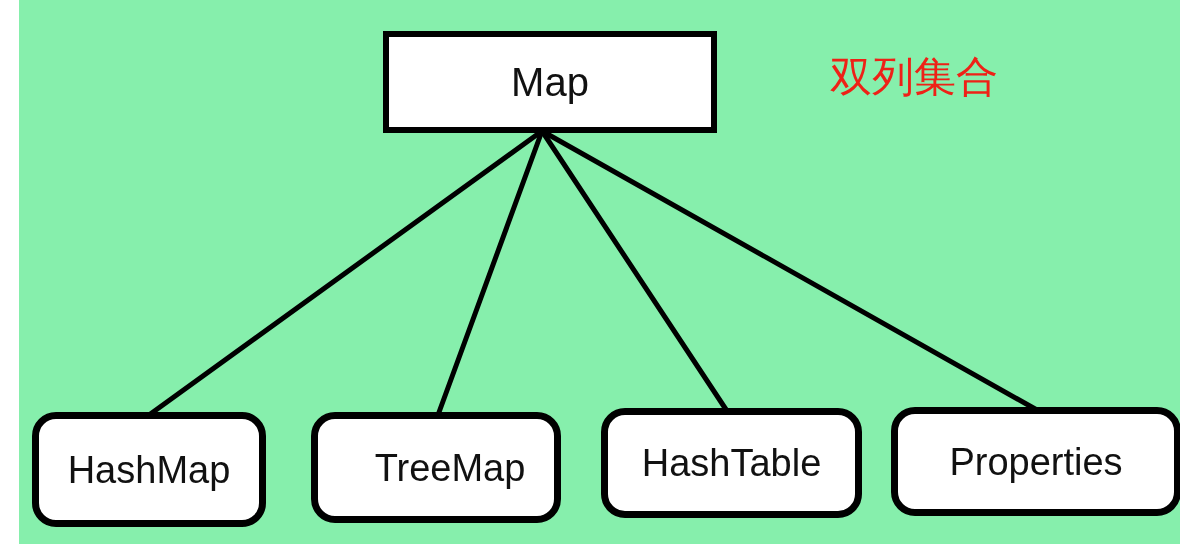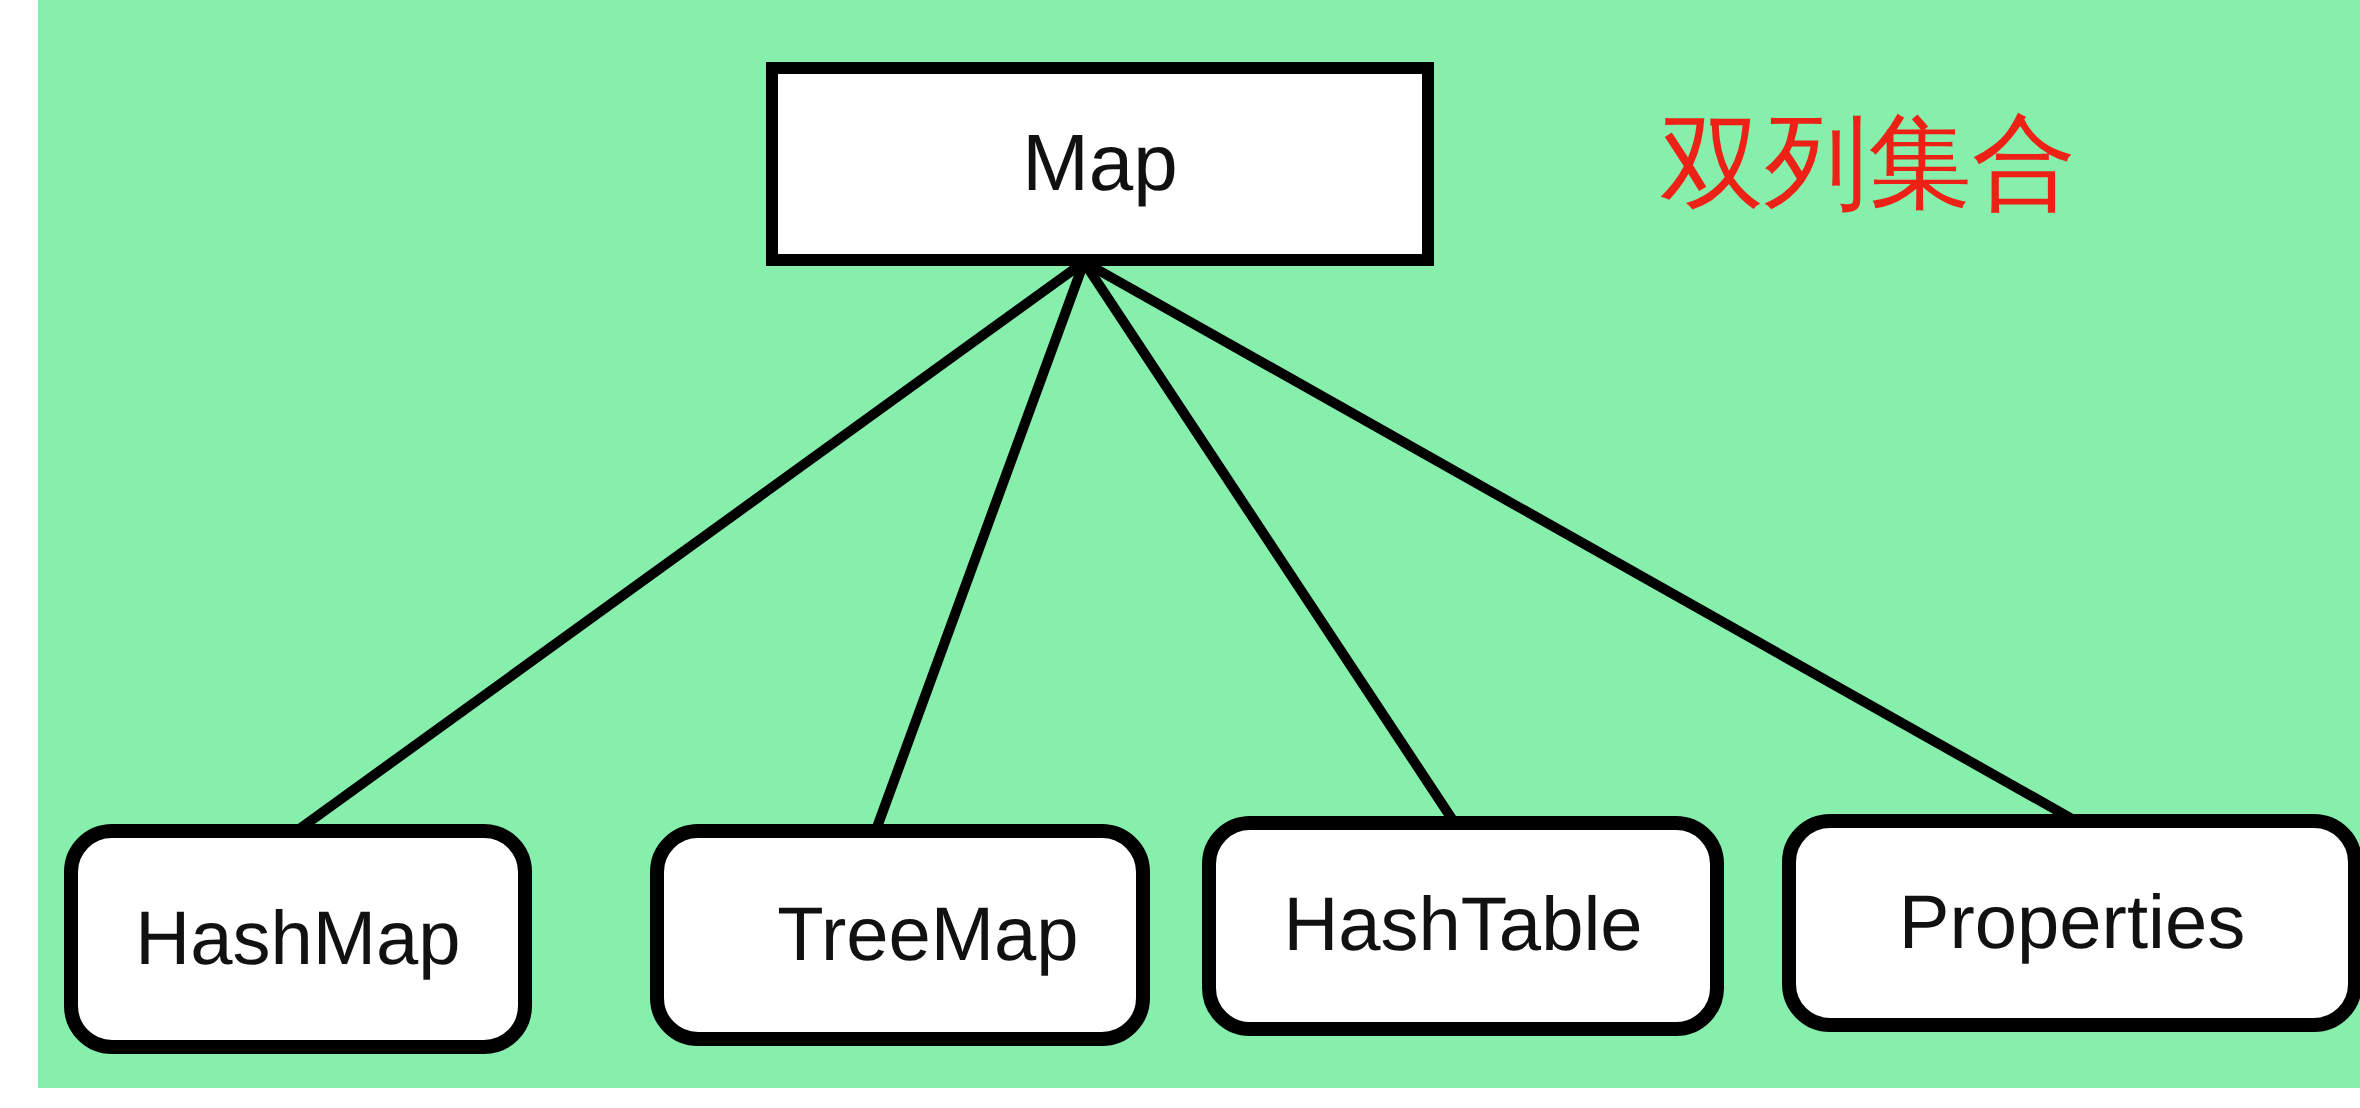--- a/index.html
+++ b/index.html
@@ -44,28 +44,28 @@
     border: 6px solid #000000;
     border-radius: 0;
     font-size: 40px;
   }
   .node-child {
     border: 7px solid #000000;
     border-radius: 24px;
     font-size: 38px;
   }
   .node-child-0 { left: 13px;  top: 412px; width: 234px; height: 115px; justify-content: center; }
-  .node-child-1 { left: 306px; top: 412px; width: 250px; height: 111px; padding-left: 28px; }
+  .node-child-1 { left: 292px; top: 412px; width: 250px; height: 111px; padding-left: 28px; }
   .node-child-2 { left: 582px; top: 408px; width: 261px; height: 110px; }
   .node-child-3 { left: 872px; top: 407px; width: 290px; height: 109px; }
   .annotation {
     position: absolute;
     left: 811px;
     top: 54px;
-    font-size: 52px;
+    font-size: 42px;
     line-height: 1.1;
     z-index: 2;
     white-space: nowrap;
   }
 </style>
 </head>
 <body>
 
 <div class="canvas">
 

